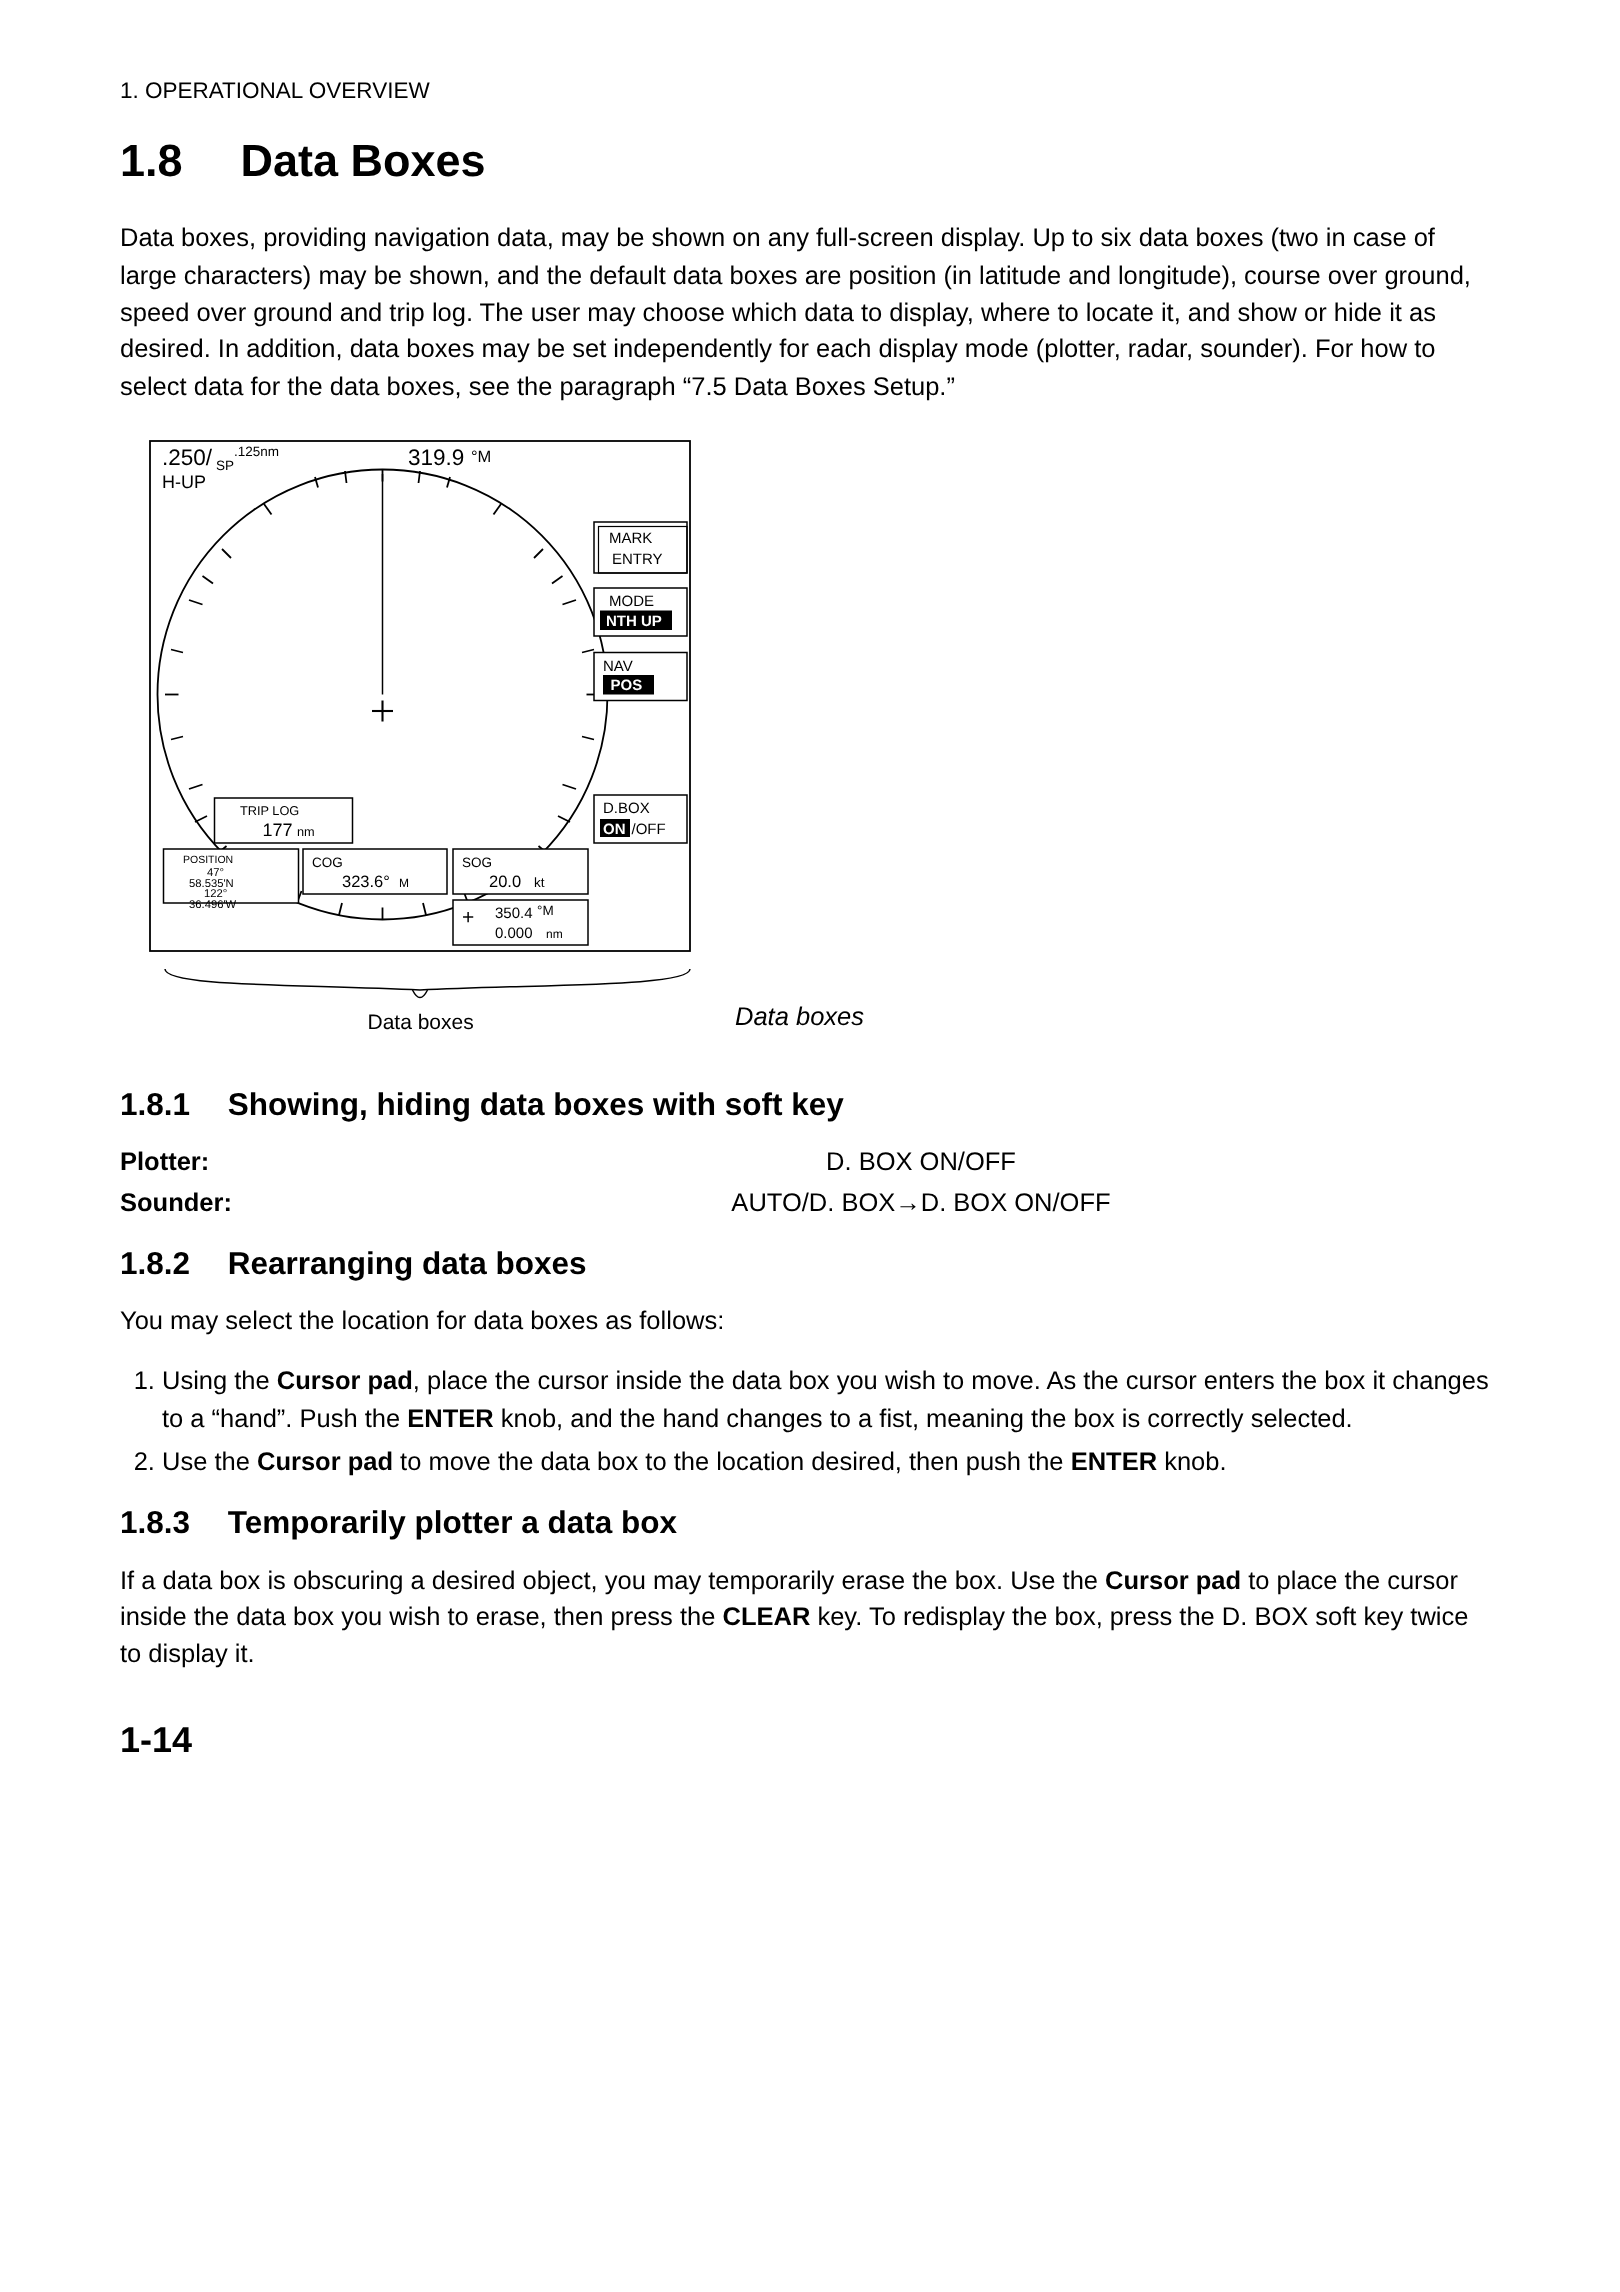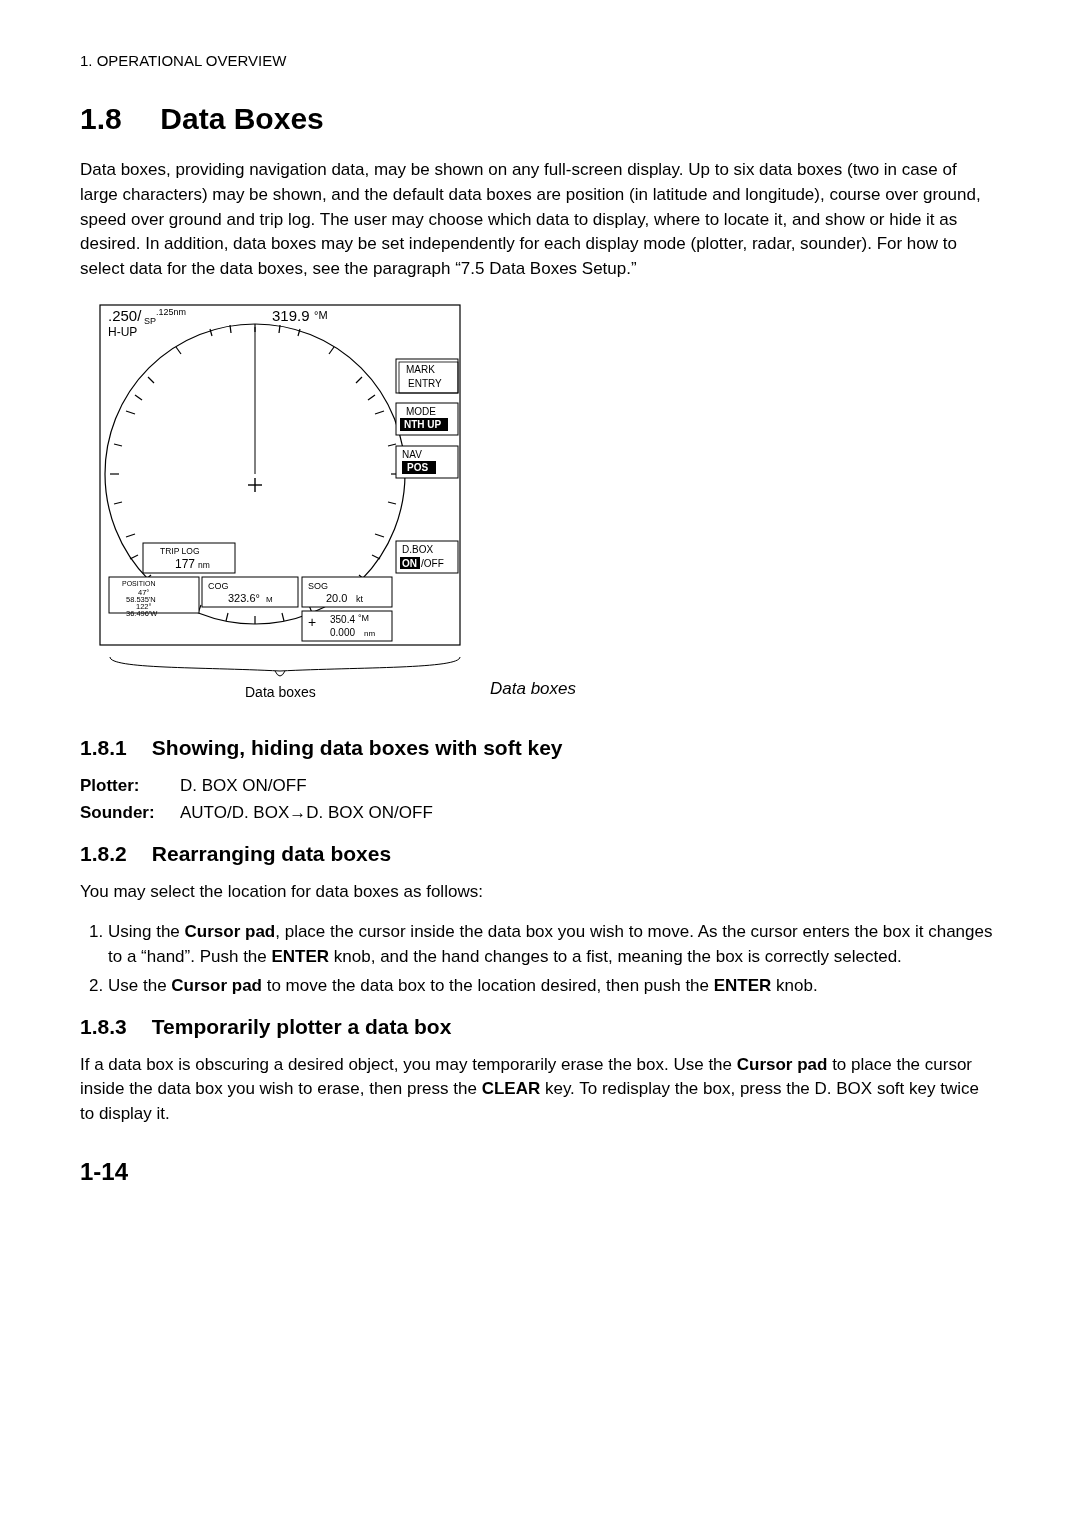--- a/index.html
+++ b/index.html
@@ -8,21 +8,21 @@
     font-size: 17px;
     line-height: 1.45;
     color: #000;
     background: #fff;
     margin: 0;
     padding: 50px 80px 50px 80px;
     width: 1080px;
   }
   .page-header {
     font-size: 15px;
-    margin-bottom: 25px;
+    margin-bottom: 14px;
   }
   h1.sec {
     font-size: 30px;
     font-weight: bold;
     margin: 14px 0 18px 0;
   }
   h1.sec .num { display:inline-block; min-width: 72px; }
   p.body { margin: 0 16px 16px 0; }
   .figure-wrap {
     display: flex;
@@ -39,23 +39,23 @@
     margin: 6px 0 18px 0;
     font-size: 17px;
   }
   h2.sub {
     font-size: 21px;
     font-weight: bold;
     margin: 14px 0 10px 0;
   }
   h2.sub .num { display:inline-block; min-width:66px; }
   .kv-block { margin-bottom: 4px; }
-  .kv-row { display:flex; margin: 2px 0; }
+  .kv-row { display:flex; margin: 2px 0; gap: 48px; }
   .kv-label { font-weight: bold; min-width: 100px; }
-  .kv-val { flex: 1; }
+  .kv-val { flex: 1; text-align: center; }
   ol.steps {
     margin: 10px 0 0 0;
     padding-left: 28px;
   }
   ol.steps li { margin-bottom: 4px; }
   .b { font-weight: bold; }
   .footer-pageno {
     font-weight: bold;
     font-size: 24px;
     margin-top: 28px;

